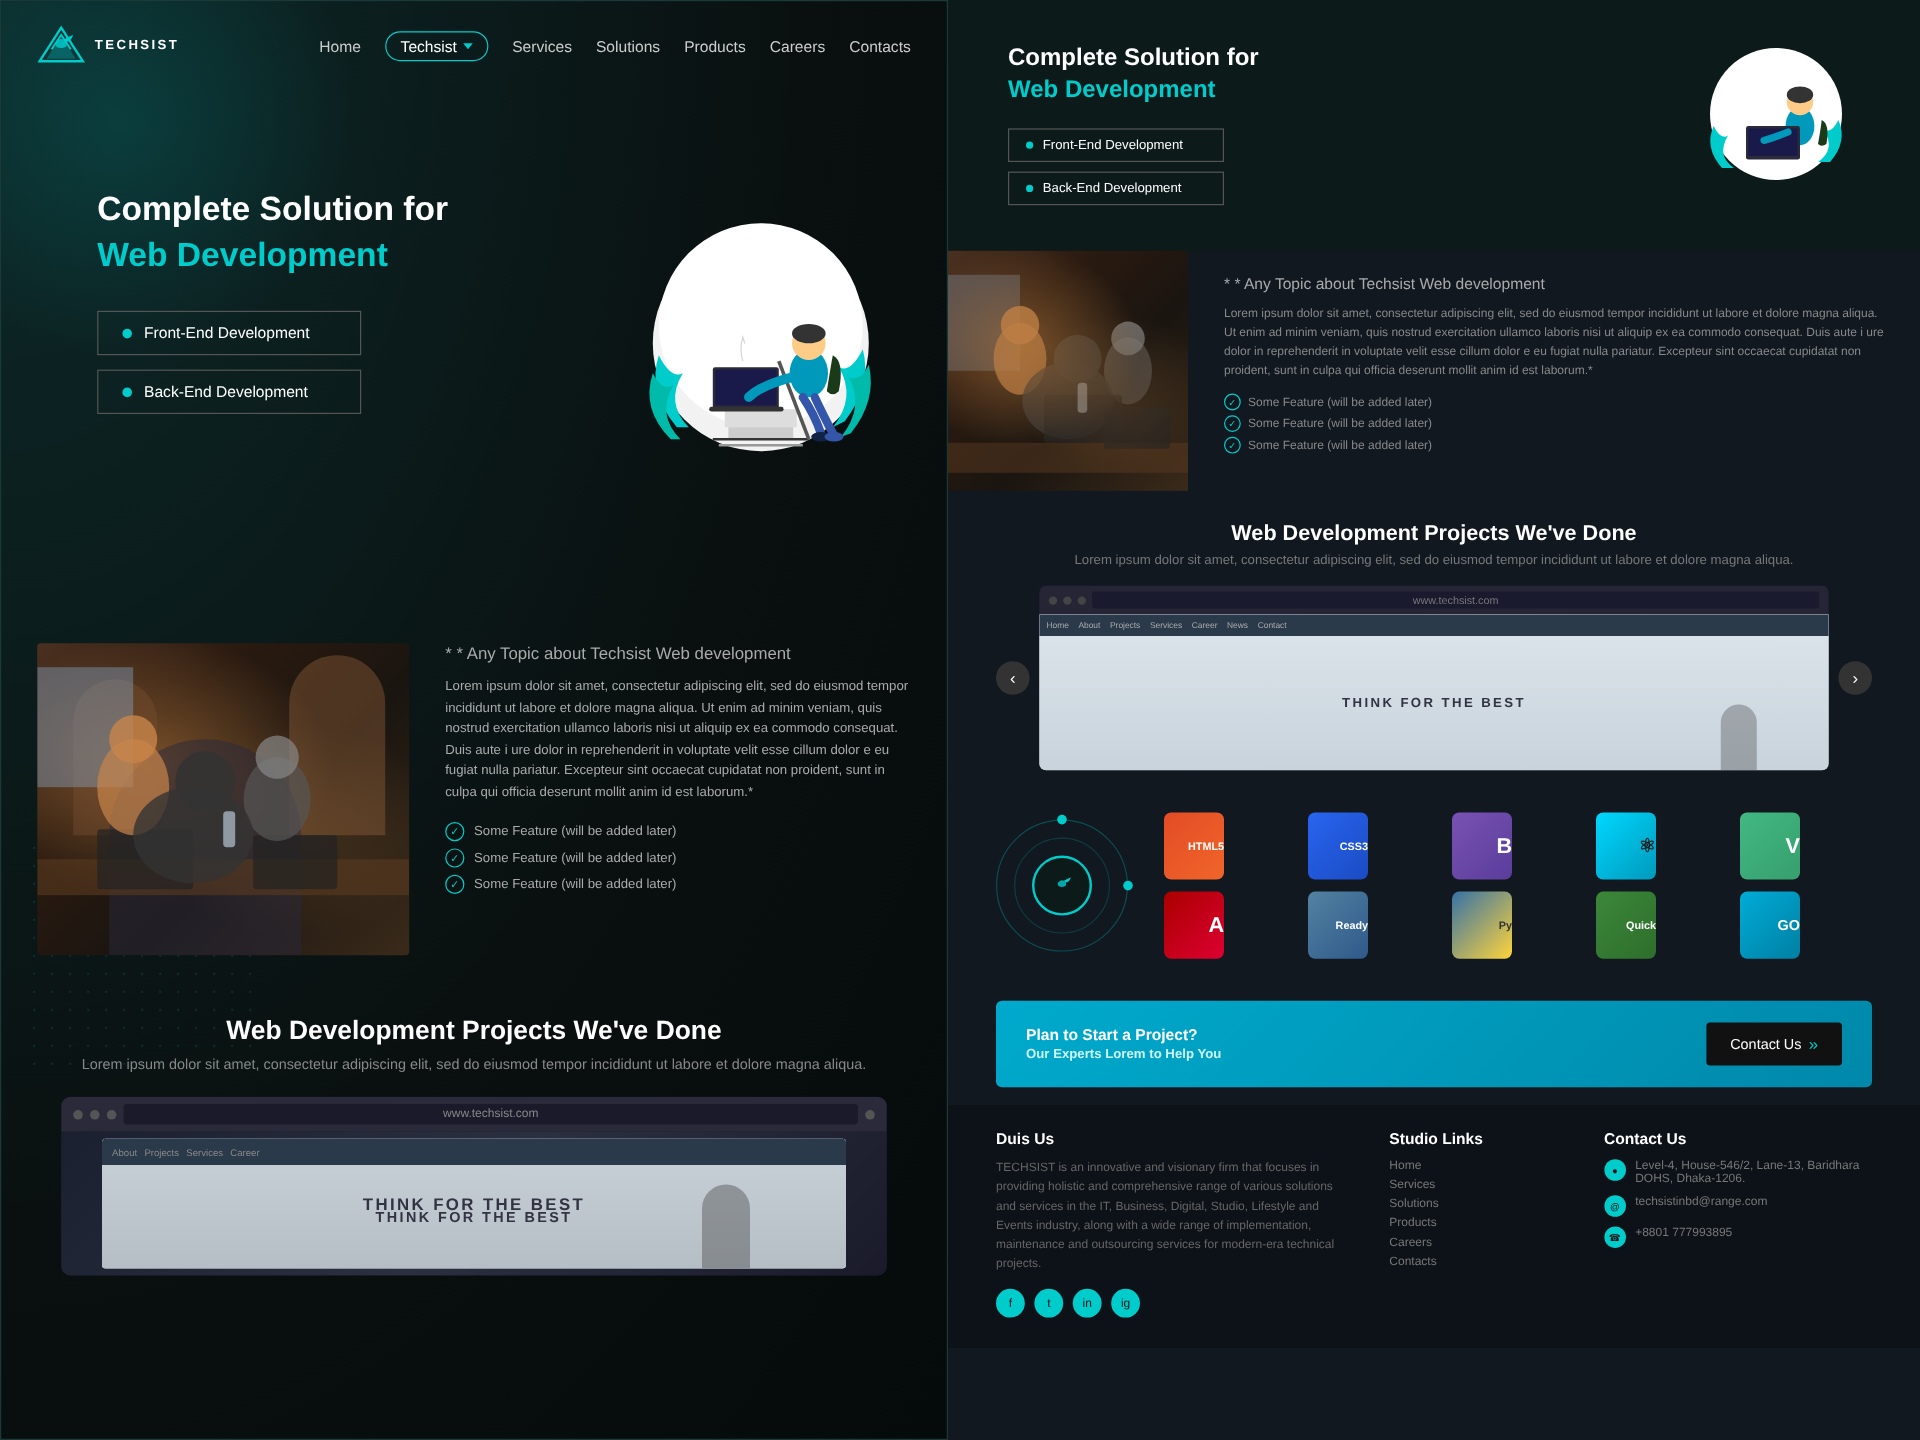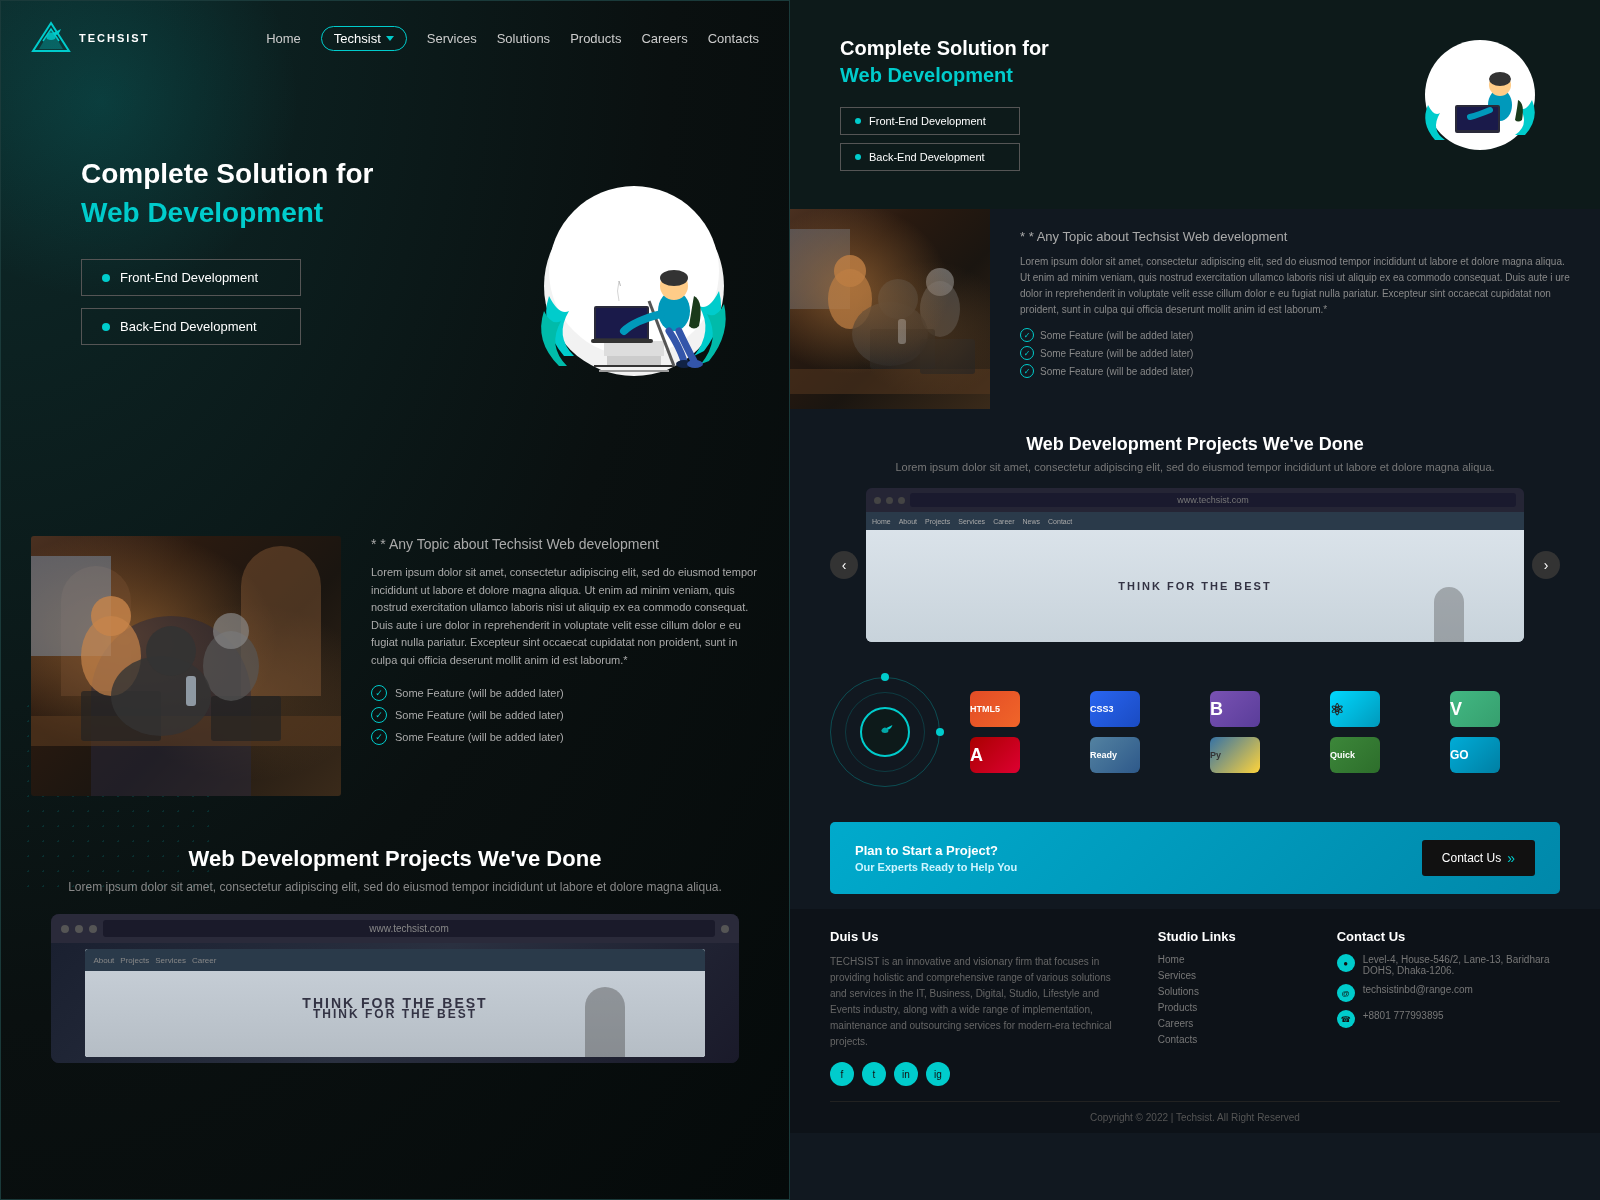--- a/index.html
+++ b/index.html
@@ -636,25 +636,25 @@
 
     .tech-icons-grid {
       display: grid;
       grid-template-columns: repeat(5, 1fr);
       gap: 10px;
       flex: 1;
     }
 
     .tech-icon-box {
       width: 50px;
-      height: 36px;
+      height: 56px;
       border-radius: 6px;
       display: flex;
       align-items: center;
-      justify-content: flex-start;
+      justify-content: flex-end;
       font-size: 10px;
       font-weight: bold;
       color: white;
       position: relative;
       overflow: hidden;
     }
 
     .tech-html { background: linear-gradient(135deg, #e34c26, #f06529); }
     .tech-css { background: linear-gradient(135deg, #2965f1, #1a4bc2); }
     .tech-bootstrap { background: linear-gradient(135deg, #7952b3, #5a3d9a); }
@@ -1152,21 +1152,21 @@
         <div class="tech-icon-box tech-go">
           <span style="font-size:12px;font-weight:bold;">GO</span>
         </div>
       </div>
     </div>
   </div>
 
   <div class="cta-section">
     <div>
       <p class="cta-text-main">Plan to Start a Project?</p>
-      <p class="cta-text-sub">Our Experts Ready to Help You</p>
+      <p class="cta-text-sub">Our Experts Lorem to Help You</p>
     </div>
     <button class="cta-btn">
       <span>Contact Us</span>
       <span class="cta-btn-arrows">»</span>
     </button>
   </div>
 
   <div class="footer">
     <div class="footer-grid">
 
@@ -1203,18 +1203,15 @@
           <div class="footer-contact-icon">@</div>
           <span>techsistinbd@range.com</span>
         </div>
         <div class="footer-contact-item">
           <div class="footer-contact-icon">☎</div>
           <span>+8801 777993895</span>
         </div>
       </div>
     </div>
 
-    <div class="footer-bottom">
-      <span>Copyright © 2022 | Techsist. All Right Reserved</span>
-    </div>
   </div>
 
 </div>
 
 </body></html>

